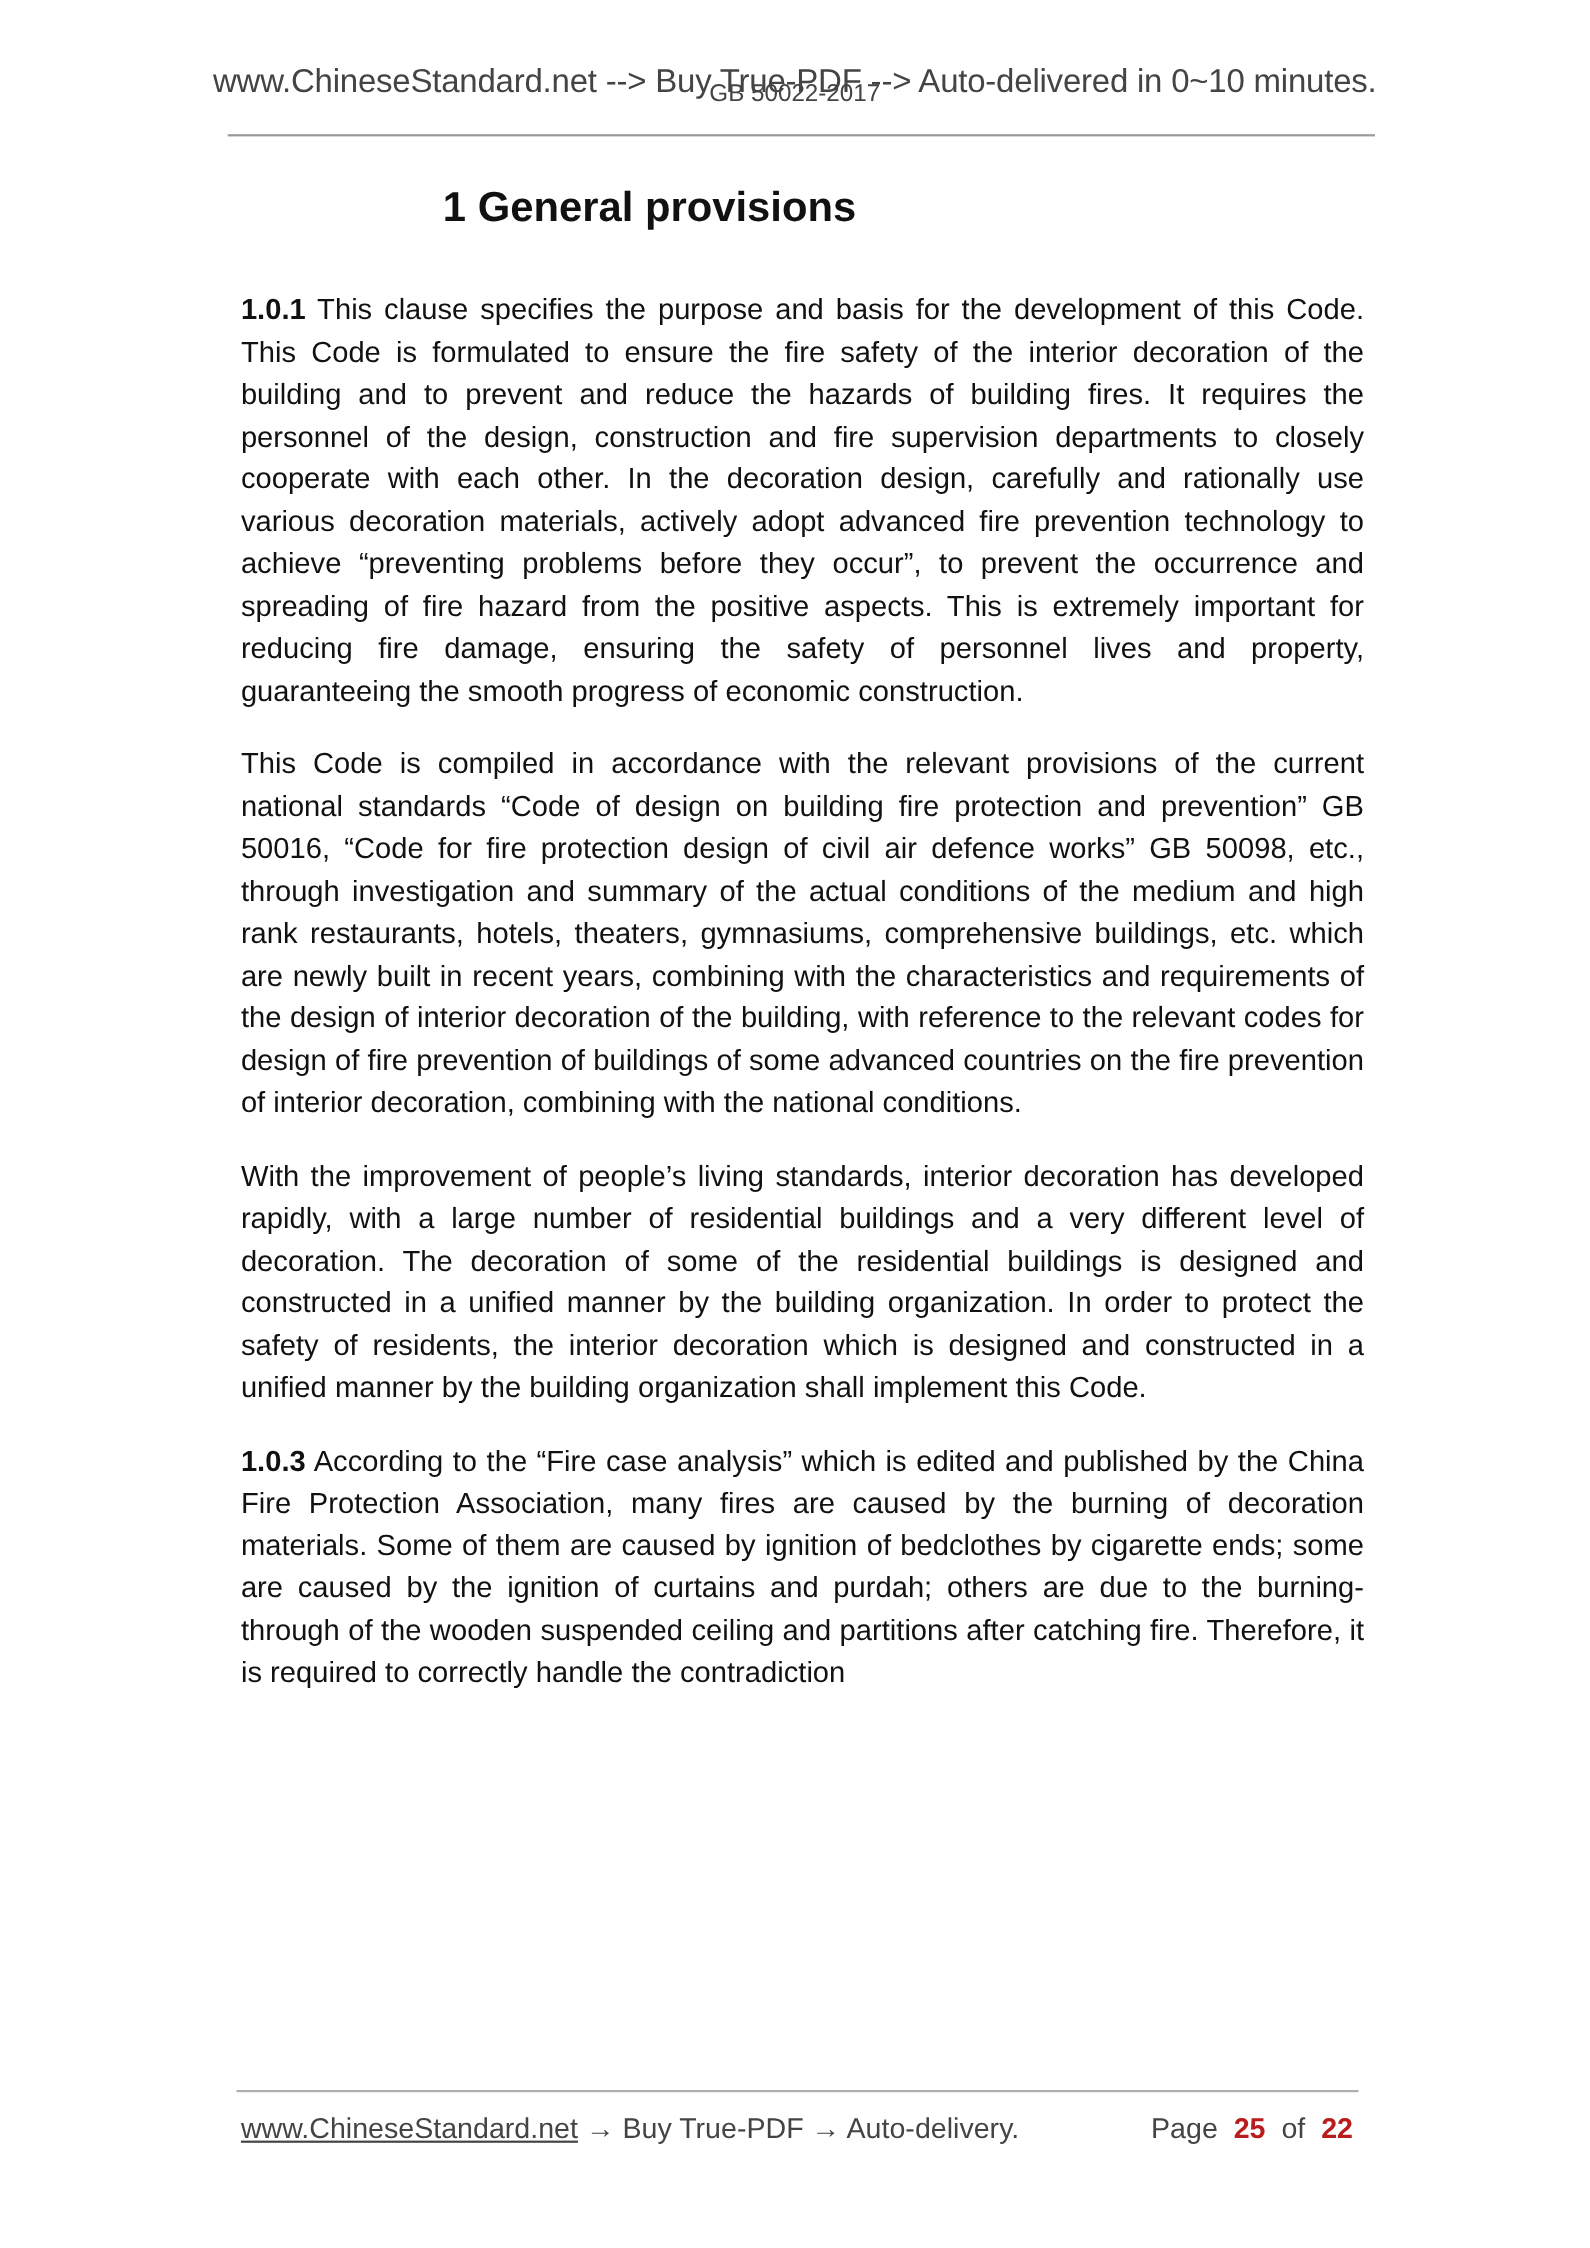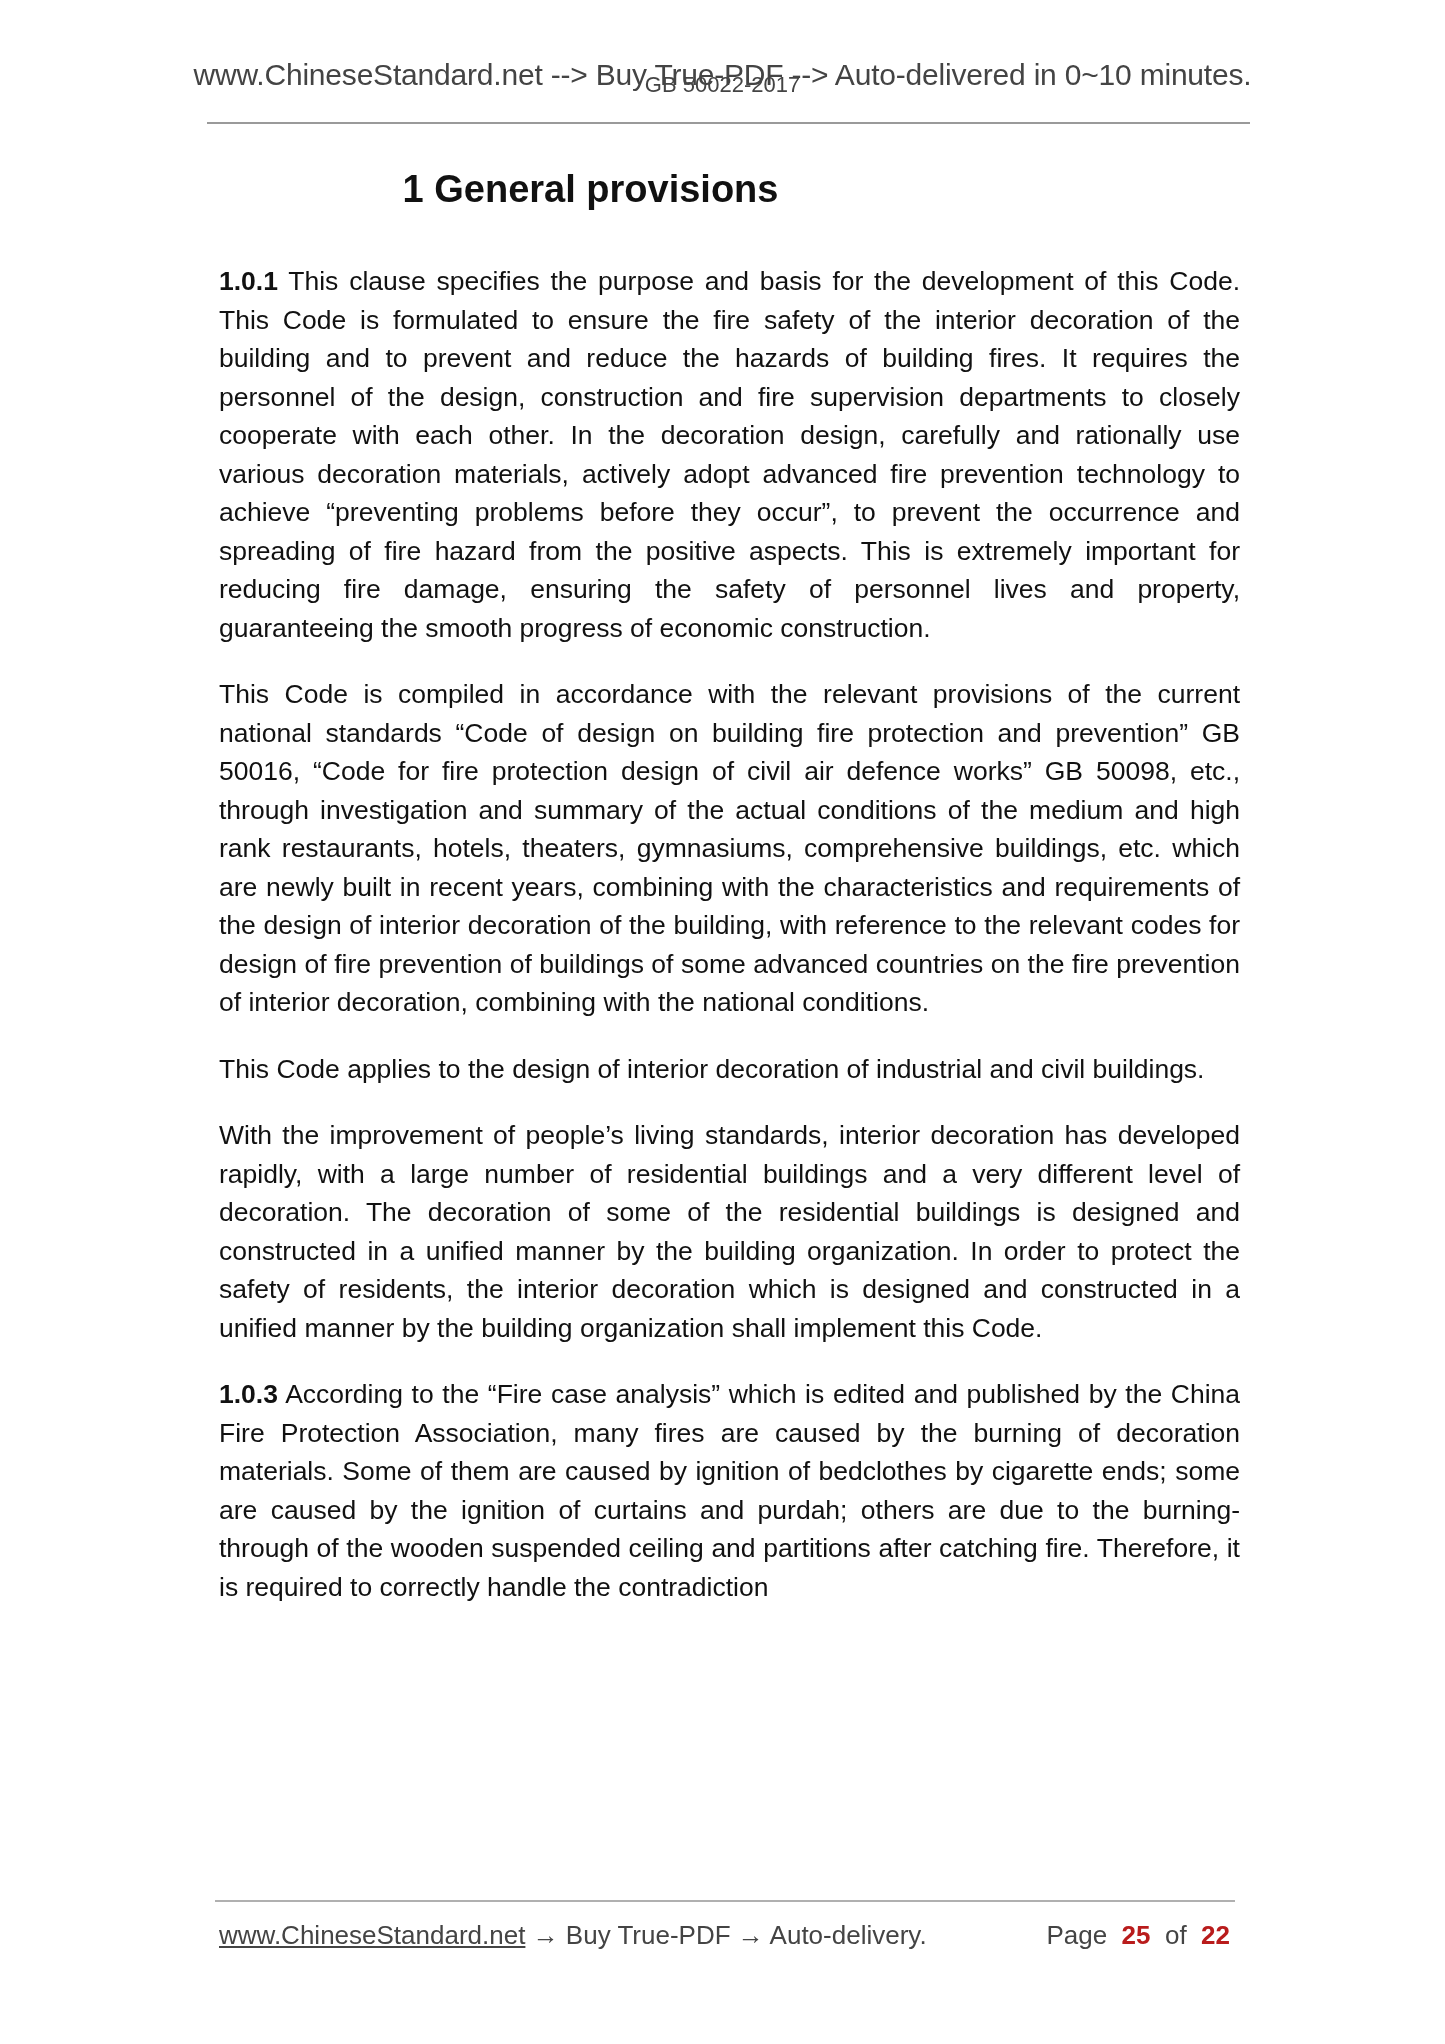--- a/index.html
+++ b/index.html
@@ -23,21 +23,20 @@
 
 <div class="hdr-wm">www.ChineseStandard.net --&gt; Buy True-PDF --&gt; Auto-delivered in 0~10 minutes.</div>
 <div class="hdr-code">GB 50022-2017</div>
 <div class="hdr-rule"></div>
 
 <h1 class="title" style="margin:0;">1 General provisions</h1>
 
 <div class="body">
   <p><span class="clause-num">1.0.1</span><span> This clause specifies the purpose and basis for the development of this Code. This Code is formulated to ensure the fire safety of the interior decoration of the building and to prevent and reduce the hazards of building fires. It requires the personnel of the design, construction and fire supervision departments to closely cooperate with each other. In the decoration design, carefully and rationally use various decoration materials, actively adopt advanced fire prevention technology to achieve “preventing problems before they occur”, to prevent the occurrence and spreading of fire hazard from the positive aspects. This is extremely important for reducing fire damage, ensuring the safety of personnel lives and property, guaranteeing the smooth progress of economic construction.</span></p>
   <p><span>This Code is compiled in accordance with the relevant provisions of the current national standards “Code of design on building fire protection and prevention” GB 50016, “Code for fire protection design of civil air defence works” GB 50098, etc., through investigation and summary of the actual conditions of the medium and high rank restaurants, hotels, theaters, gymnasiums, comprehensive buildings, etc. which are newly built in recent years, combining with the characteristics and requirements of the design of interior decoration of the building, with reference to the relevant codes for design of fire prevention of buildings of some advanced countries on the fire prevention of interior decoration, combining with the national conditions.</span></p>
-  <p><span>This Code applies to the design of interior decoration of industrial and civil buildings.</span></p>
   <p><span>With the improvement of people’s living standards, interior decoration has developed rapidly, with a large number of residential buildings and a very different level of decoration. The decoration of some of the residential buildings is designed and constructed in a unified manner by the building organization. In order to protect the safety of residents, the interior decoration which is designed and constructed in a unified manner by the building organization shall implement this Code.</span></p>
   <p style="margin-bottom:0;"><span class="clause-num">1.0.3</span><span> According to the “Fire case analysis” which is edited and published by the China Fire Protection Association, many fires are caused by the burning of decoration materials. Some of them are caused by ignition of bedclothes by cigarette ends; some are caused by the ignition of curtains and purdah; others are due to the burning-through of the wooden suspended ceiling and partitions after catching fire. Therefore, it is required to correctly handle the contradiction</span></p>
 </div>
 
 <div class="ftr-rule"></div>
 <div class="ftr">
   <span class="ftr-left"><a class="ftr-link">www.ChineseStandard.net</a><span> → Buy True-PDF → Auto-delivery.</span></span>
   <span class="ftr-right"><span>Page</span>&nbsp;&nbsp;<b>25</b>&nbsp;&nbsp;<span>of</span>&nbsp;&nbsp;<b>22</b></span>
 </div>
 

